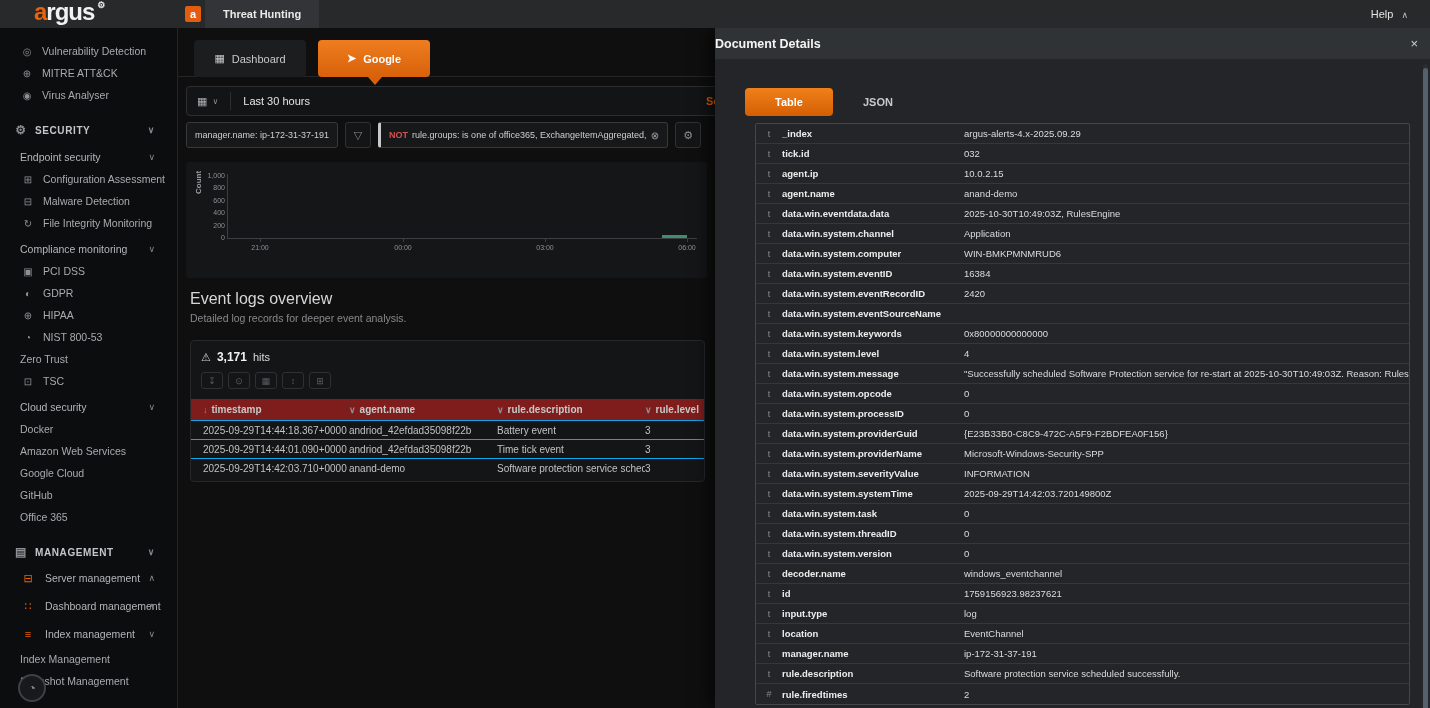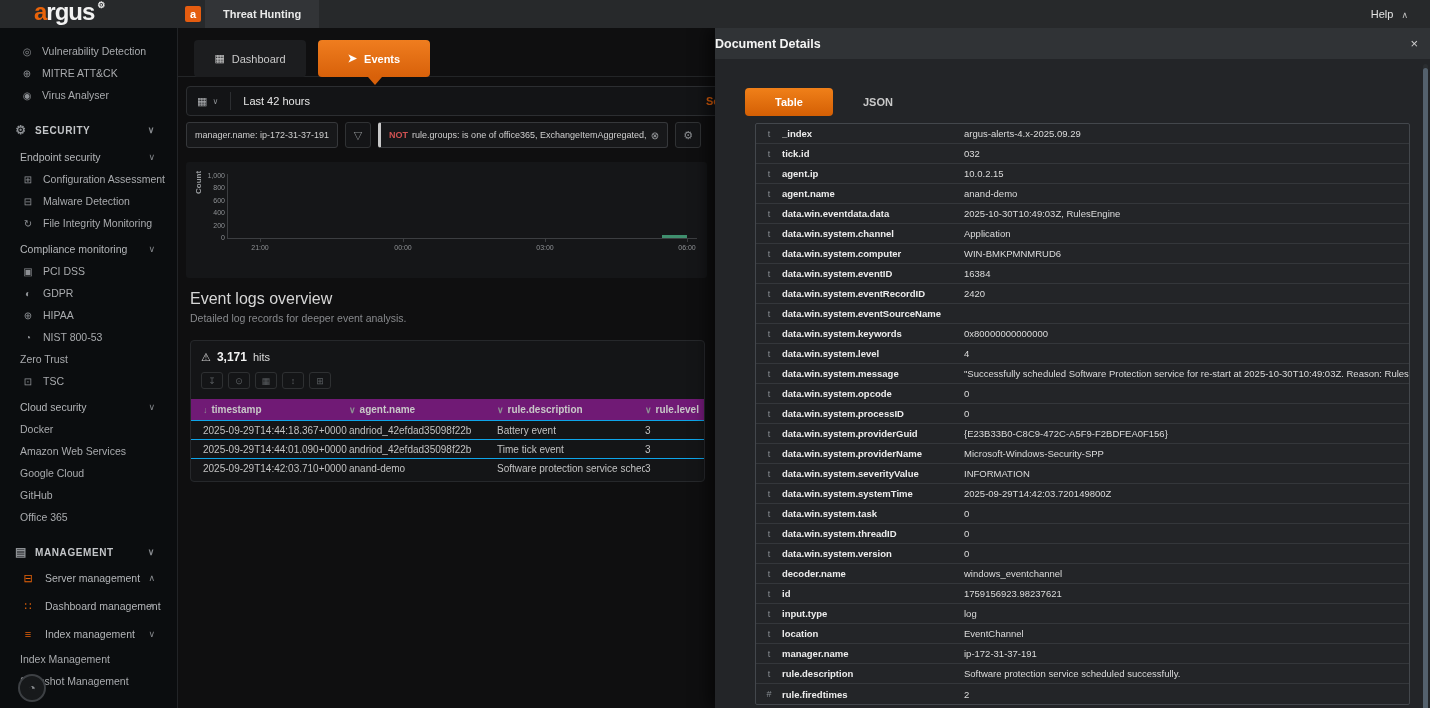--- a/index.html
+++ b/index.html
@@ -84,21 +84,21 @@
   
   #hitsbox { position:absolute; left:12px; top:312px; width:515px; height:142px; background:#141517;
     border:1px solid #26282b; border-radius:4px; padding:9px 0 0 0; }
   #hitsline { display:flex; align-items:center; gap:6px; padding-left:10px; font-size:11px; color:#dcdcdc; }
   #hitsline .warn { font-size:11px; color:#cfcfcf; }
   #hitsline b { font-size:12px; color:#f2f2f2; }
   #table-toolbar { display:flex; gap:5px; padding-left:10px; margin-top:8px; }
   .tbtn { width:22px; height:17px; border:1px solid #2e3032; border-radius:3px; font-size:9px; color:#595d60;
     display:flex; align-items:center; justify-content:center; cursor:pointer; }
   #etable { margin-top:10px; width:100%; font-size:10px; }
-  .thead { display:flex; background:#701a75; height:21px; align-items:center; color:#c8c8c8; font-weight:bold; }
+  .thead { display:flex; background:#7f1d1d; height:21px; align-items:center; color:#c8c8c8; font-weight:bold; }
   .trow { display:flex; height:19px; align-items:center; color:#c2c2c2; border-top:1px solid #0ea5e9; }
   .c0 { width:158px; padding-left:12px; overflow:hidden; white-space:nowrap; }
   .c1 { width:148px; overflow:hidden; white-space:nowrap; }
   .c2 { width:148px; overflow:hidden; white-space:nowrap; }
   .c3 { width:55px; overflow:hidden; white-space:nowrap; }
   .sort-glyph { color:#8e9194; margin-right:4px; font-size:9px; }
 
   
   #panel { position:absolute; left:715px; top:28px; width:715px; height:680px; background:#232528; z-index:30;
     box-shadow:-8px 0 14px rgba(0,0,0,.5); }
@@ -245,30 +245,30 @@
   <div id="help-fab">◔</div>
 
   <div id="main">
     <div class="tabbar">
       <div class="tab-btn" id="tab-dashboard">
         <span class="t-icon">▦</span>
         <span>Dashboard</span>
       </div>
       <div class="tab-btn" id="tab-events">
         <span class="t-icon">➤</span>
-        <span>Events</span>
+        <span>Google</span>
       </div>
       <div id="tab-pointer"></div>
     </div>
 
     <div id="timebar">
       <span class="cal">▦</span>
       <span class="cal-chev">∨</span>
       <span class="tb-div"></span>
-      <span class="tb-label">Last 42 hours</span>
+      <span class="tb-label">Last 30 hours</span>
       <span class="tb-search">Search</span>
     </div>
 
     <div id="filterrow">
       <div class="chip">manager.name: ip-172-31-37-191</div>
       <div class="mini-btn">
           <span>▽</span>
         </div>
       <div class="chip" id="chip-not">
         <span class="not-kw">NOT</span>

